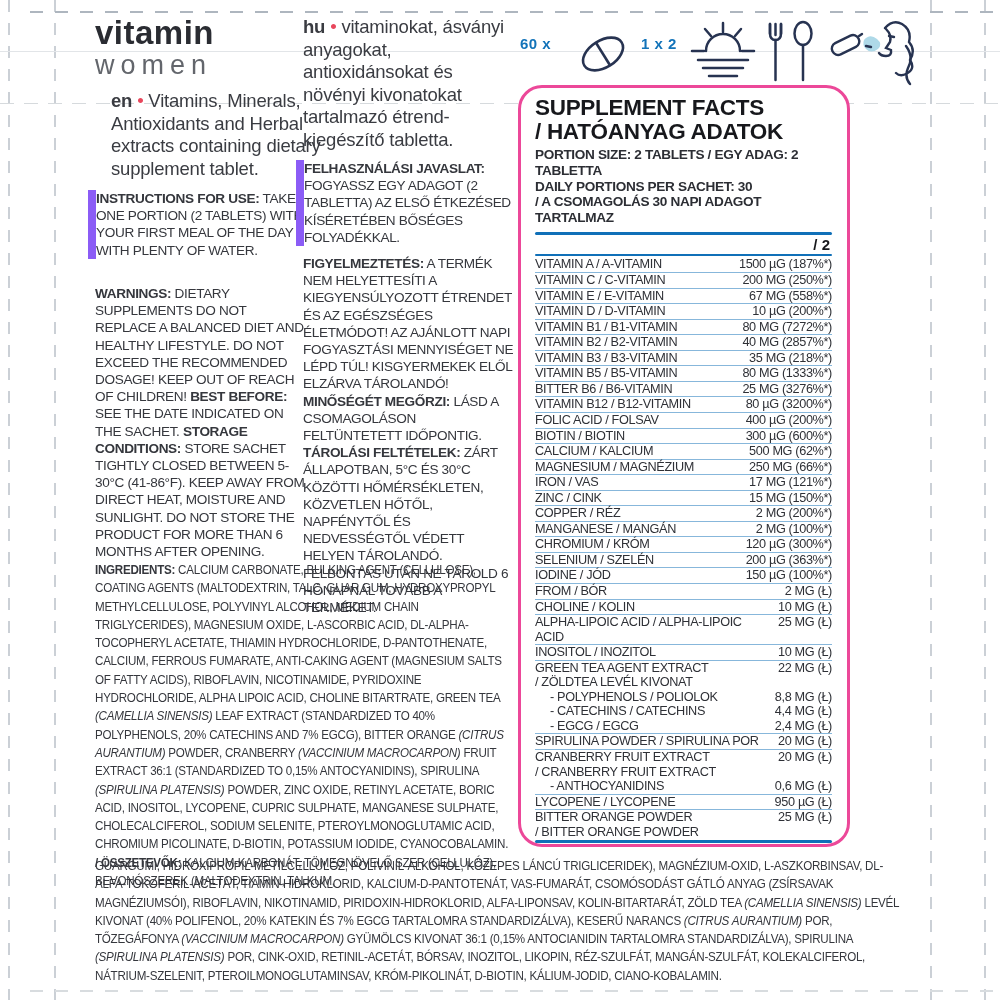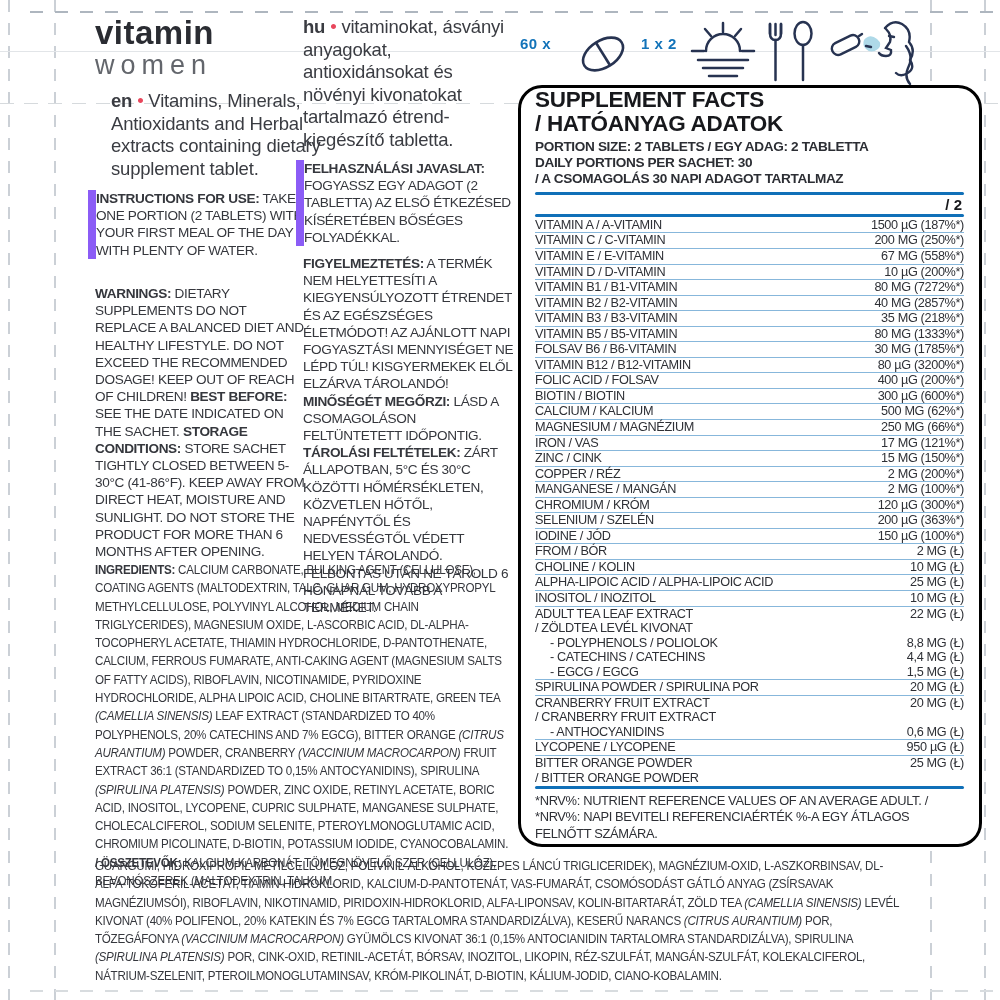--- a/index.html
+++ b/index.html
@@ -22,30 +22,30 @@
   .redbar{border-left:8px solid #8b5cf6;padding-left:0;}
   .b{font-weight:800;}
   .i{font-style:italic;}
   .red{color:#e8475c;}
   .ing{font-size:13.5px;line-height:18.3px;letter-spacing:-0.3px;color:#35373d;
        transform:scaleX(0.86);transform-origin:left top;}
   
   .dose-label{font-size:15px;font-weight:800;color:#1273b9;letter-spacing:0.5px;}
   .icon svg{display:block;}
   
-  #facts{position:absolute;left:518px;top:85px;width:464px;height:762px;box-sizing:border-box;
-         border:3px solid #000000;border-radius:24px;padding:0 15px 8px 14px;overflow:hidden;
+  #facts{position:absolute;left:518px;top:85px;width:332px;height:762px;box-sizing:border-box;
+         border:3px solid #ec4899;border-radius:24px;padding:8px 15px 8px 14px;overflow:hidden;
          background:#ffffff;}
   .facts-title{font-size:22.5px;line-height:24px;font-weight:800;color:#17181c;letter-spacing:-0.3px;}
   .portion{font-size:13.6px;line-height:15.8px;letter-spacing:-0.35px;color:#2c2e34;margin-top:3px;font-weight:bold;}
   .rule-heavy{height:3px;background:#1070b8;border-radius:2px;}
   .per2{font-size:15px;font-weight:800;text-align:right;color:#17181c;line-height:17px;padding:1px 2px 1px 0;}
   .frow{display:flex;justify-content:space-between;align-items:flex-start;
         font-size:12.7px;line-height:14.55px;letter-spacing:-0.35px;color:#2e3036;}
-  .frow.rule{border-bottom:1.5px solid rgba(16,112,184,0.5);align-items:flex-end;}
+  .frow.rule{border-bottom:1.5px solid rgba(16,112,184,0.5);}
   .frow.sub .fname{padding-left:15px;}
   .fval{white-space:nowrap;padding-left:6px;}
   .footnote{font-size:12.9px;line-height:16.2px;letter-spacing:-0.35px;color:#2e3036;margin-top:4px;}
 </style>
 </head>
 <body>
 
 <div id="label">
 
   <div class="vguide" style="left:8px;"></div>
@@ -175,23 +175,23 @@
           <div class="fval">35 MG (218%*)</div>
         </div>
         <div class="frow rule">
           <div class="fname">
             <div>VITAMIN B5 / B5-VITAMIN</div>
           </div>
           <div class="fval">80 MG (1333%*)</div>
         </div>
         <div class="frow rule">
           <div class="fname">
-            <div>FOLSAV B6 / B6-VITAMIN</div>
-          </div>
-          <div class="fval">30 MG (1785%*)</div>
+            <div>BITTER B6 / B6-VITAMIN</div>
+          </div>
+          <div class="fval">25 MG (3276%*)</div>
         </div>
         <div class="frow rule">
           <div class="fname">
             <div>VITAMIN B12 / B12-VITAMIN</div>
           </div>
           <div class="fval">80 µG (3200%*)</div>
         </div>
         <div class="frow rule">
           <div class="fname">
             <div>FOLIC ACID / FOLSAV</div>
@@ -277,42 +277,42 @@
           <div class="fval">25 MG (Ł)</div>
         </div>
         <div class="frow rule">
           <div class="fname">
             <div>INOSITOL / INOZITOL</div>
           </div>
           <div class="fval">10 MG (Ł)</div>
         </div>
         <div class="frow">
           <div class="fname">
-            <div>ADULT TEA LEAF EXTRACT</div>
+            <div>GREEN TEA AGENT EXTRACT</div>
             <div>/ ZÖLDTEA LEVÉL KIVONAT</div>
           </div>
           <div class="fval">22 MG (Ł)</div>
         </div>
         <div class="frow sub">
           <div class="fname">
             <div>- POLYPHENOLS / POLIOLOK</div>
           </div>
           <div class="fval">8,8 MG (Ł)</div>
         </div>
         <div class="frow sub">
           <div class="fname">
             <div>- CATECHINS / CATECHINS</div>
           </div>
           <div class="fval">4,4 MG (Ł)</div>
         </div>
         <div class="frow rule sub">
           <div class="fname">
             <div>- EGCG / EGCG</div>
           </div>
-          <div class="fval">1,5 MG (Ł)</div>
+          <div class="fval">2,4 MG (Ł)</div>
         </div>
         <div class="frow rule">
           <div class="fname">
             <div>SPIRULINA POWDER / SPIRULINA POR</div>
           </div>
           <div class="fval">20 MG (Ł)</div>
         </div>
         <div class="frow">
           <div class="fname">
             <div>CRANBERRY FRUIT EXTRACT</div>

